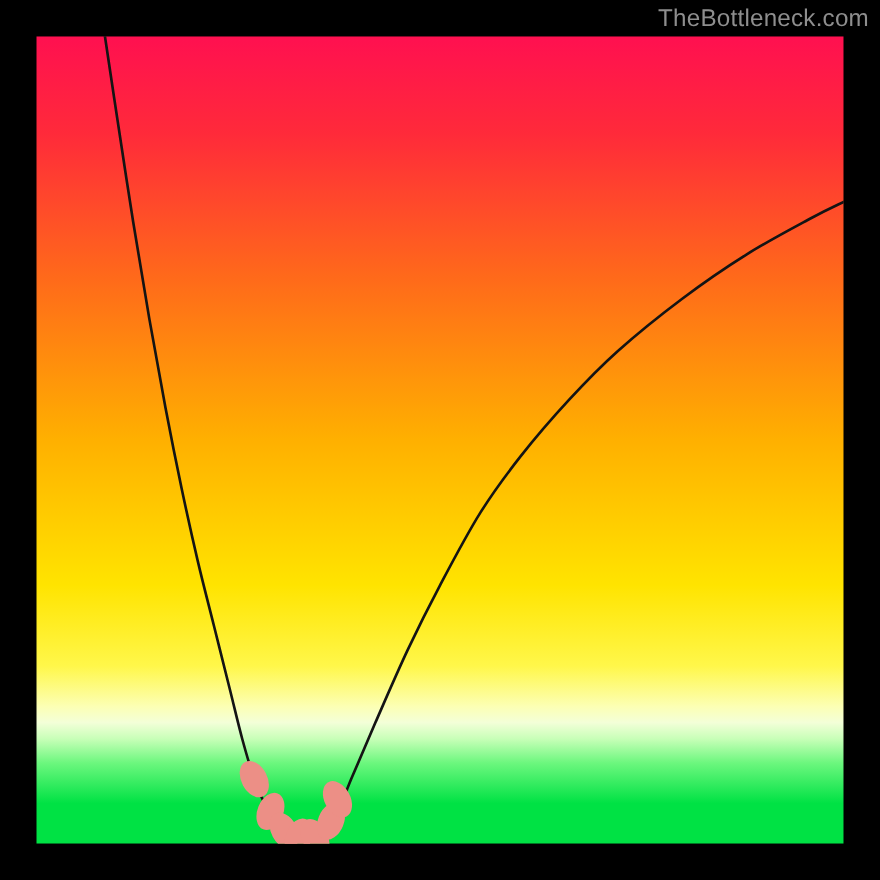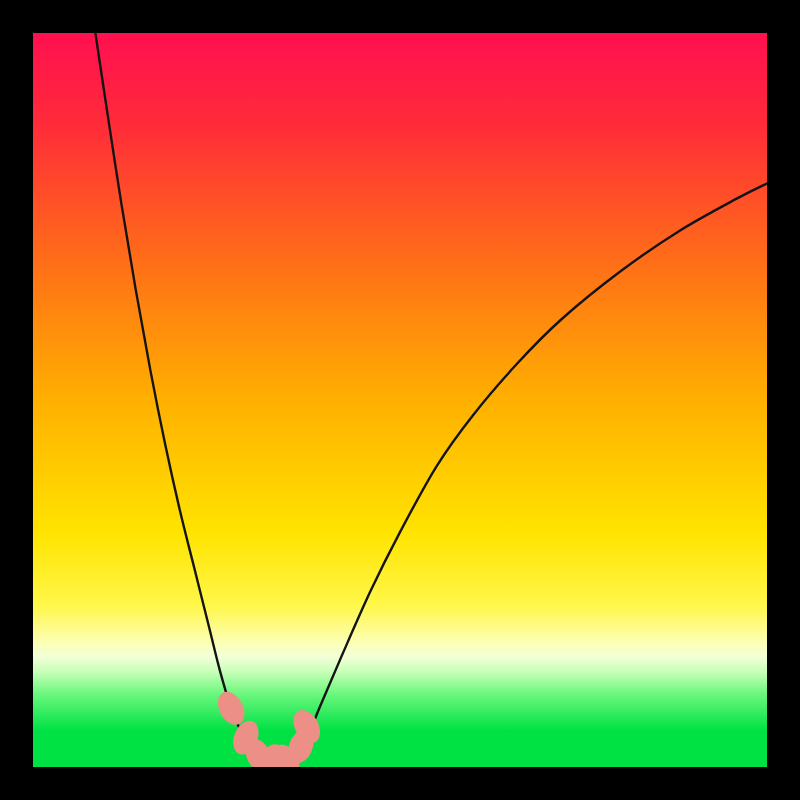--- a/index.html
+++ b/index.html
@@ -36,20 +36,21 @@
     width: 734px;
     height: 734px;
   }
   svg { display: block; }
 </style>
 </head>
 <body>
 
 <div class="frame">
 
+  <div class="watermark">TheBottleneck.com</div>
 
   <div class="plot-wrap">
     <svg id="plot-svg" width="734" height="734" viewBox="0 0 734 734">
       <defs>
         <linearGradient id="bg-grad" x1="0" y1="0" x2="0" y2="1">
             <stop offset="0%" stop-color="#ff1050"></stop>
             <stop offset="12%" stop-color="#ff2a3a"></stop>
             <stop offset="30%" stop-color="#ff6a1a"></stop>
             <stop offset="50%" stop-color="#ffb000"></stop>
             <stop offset="68%" stop-color="#ffe400"></stop>

